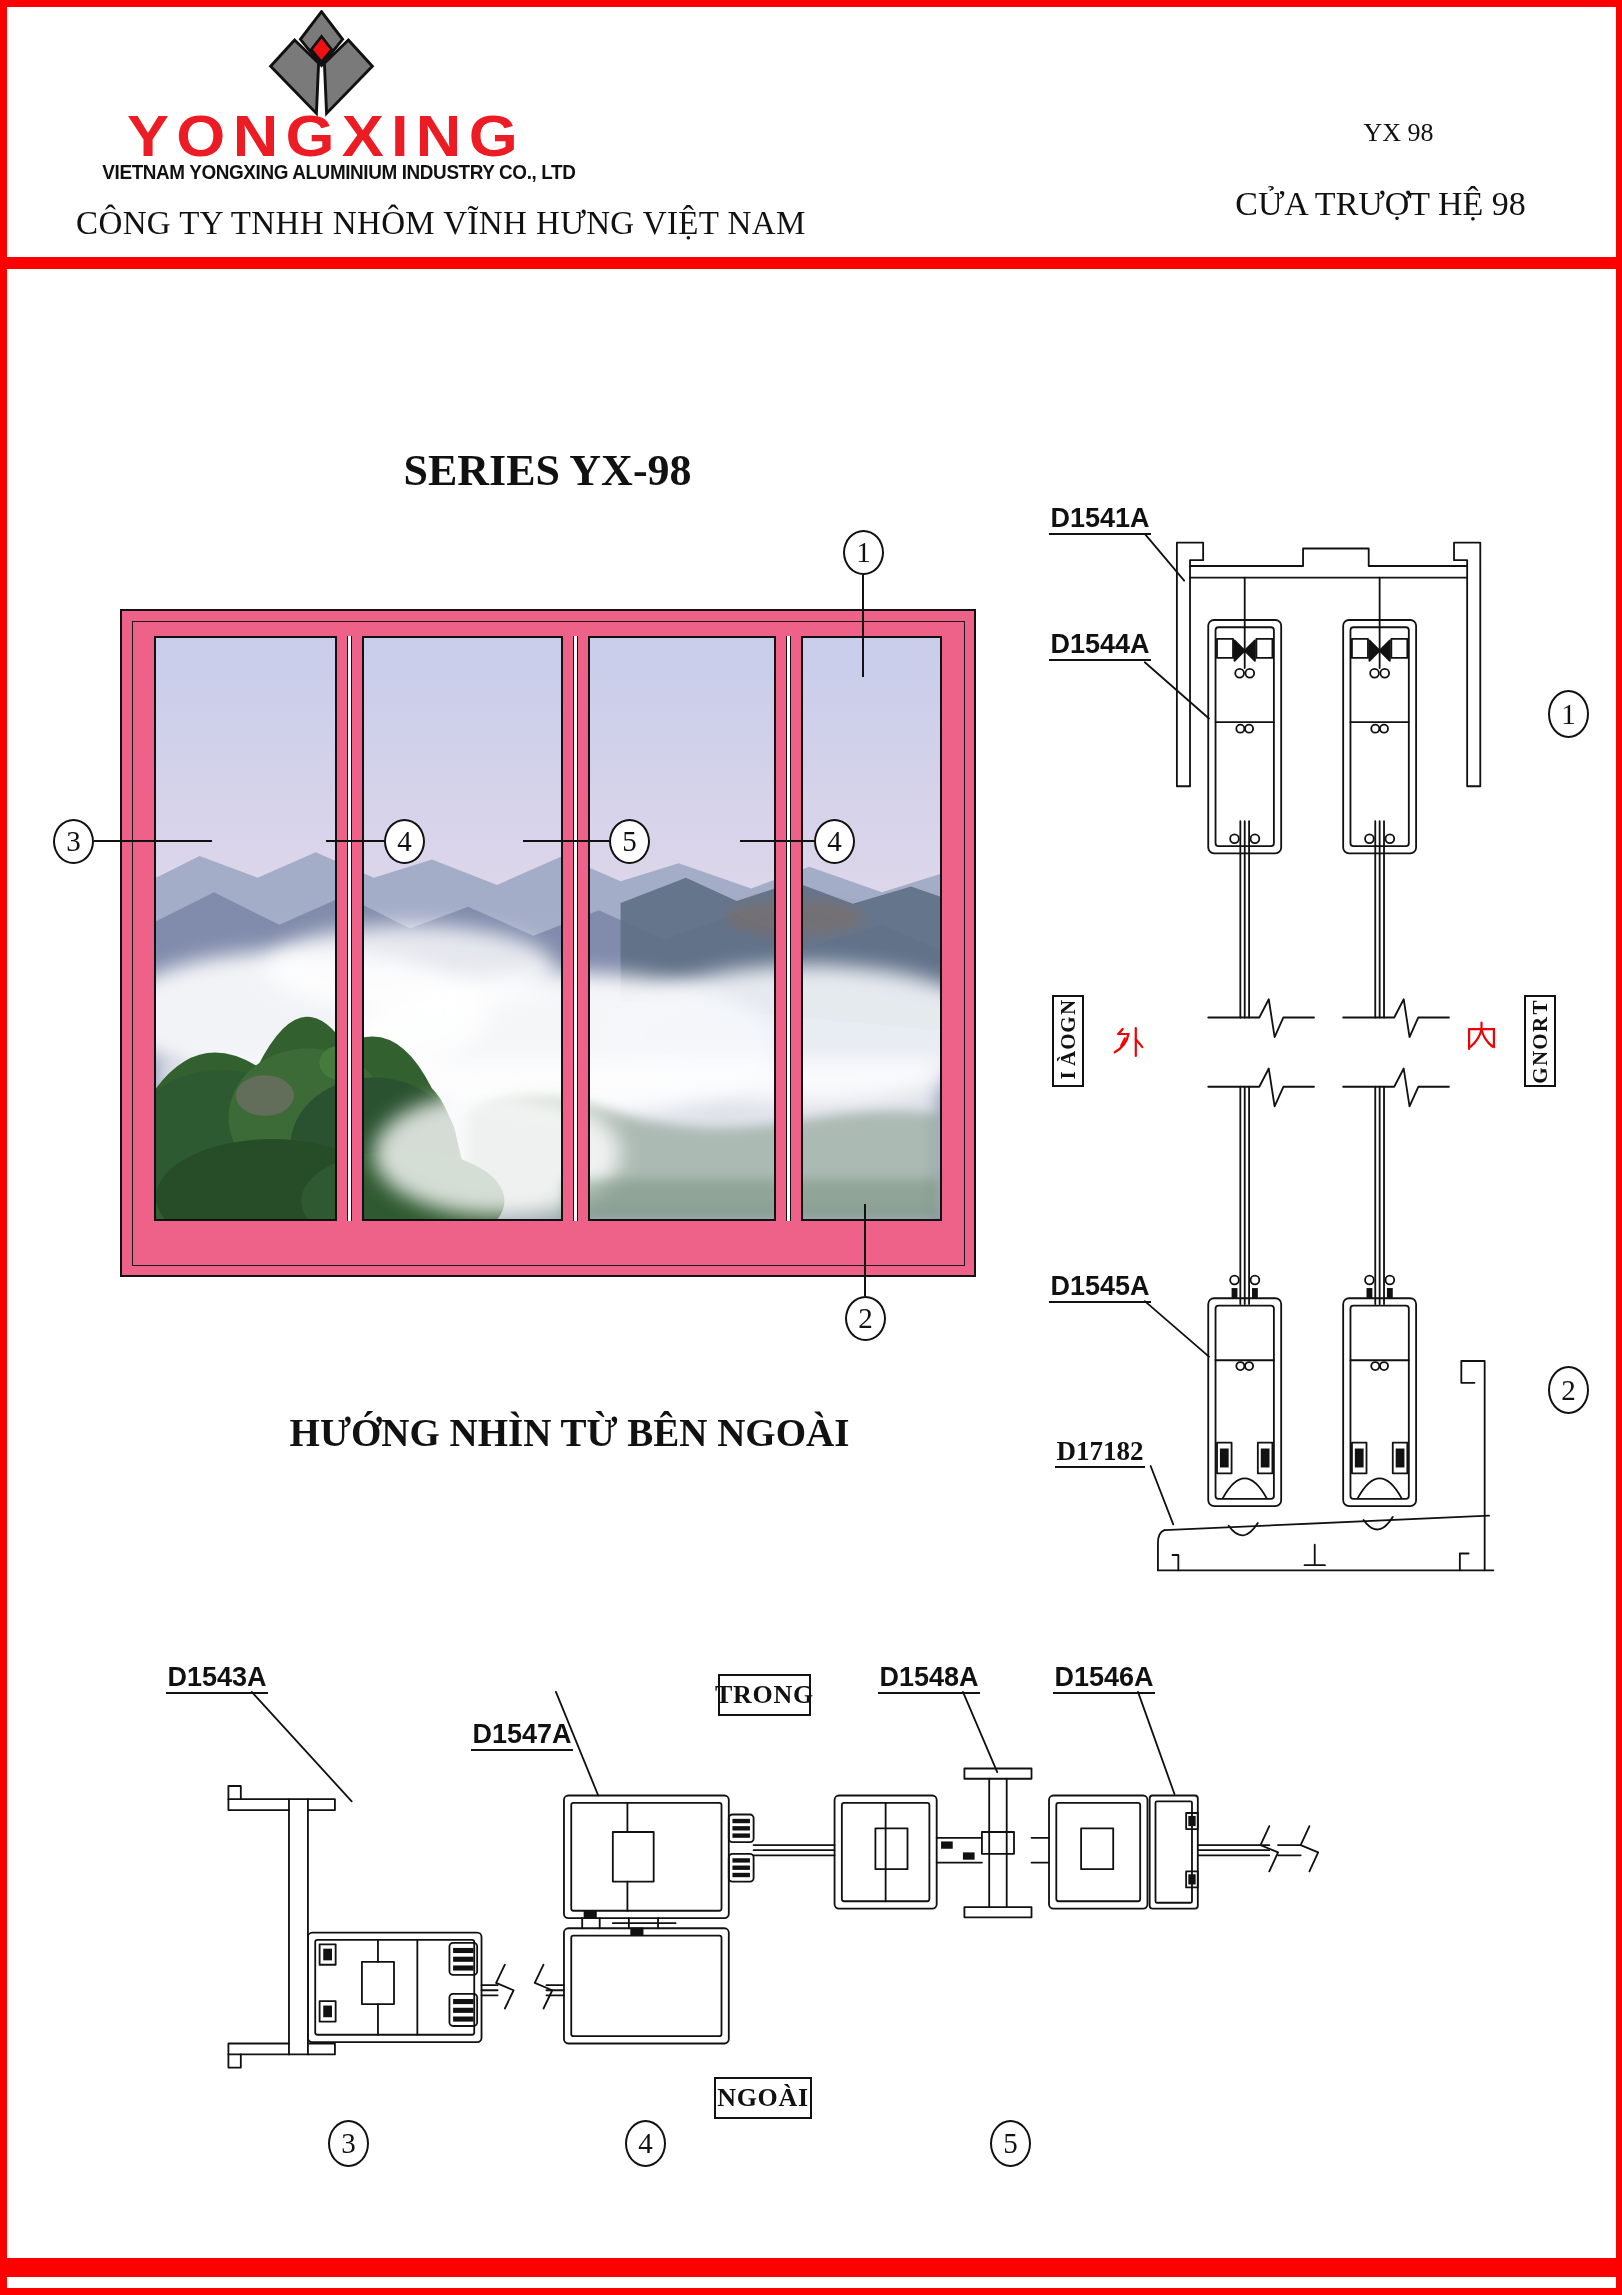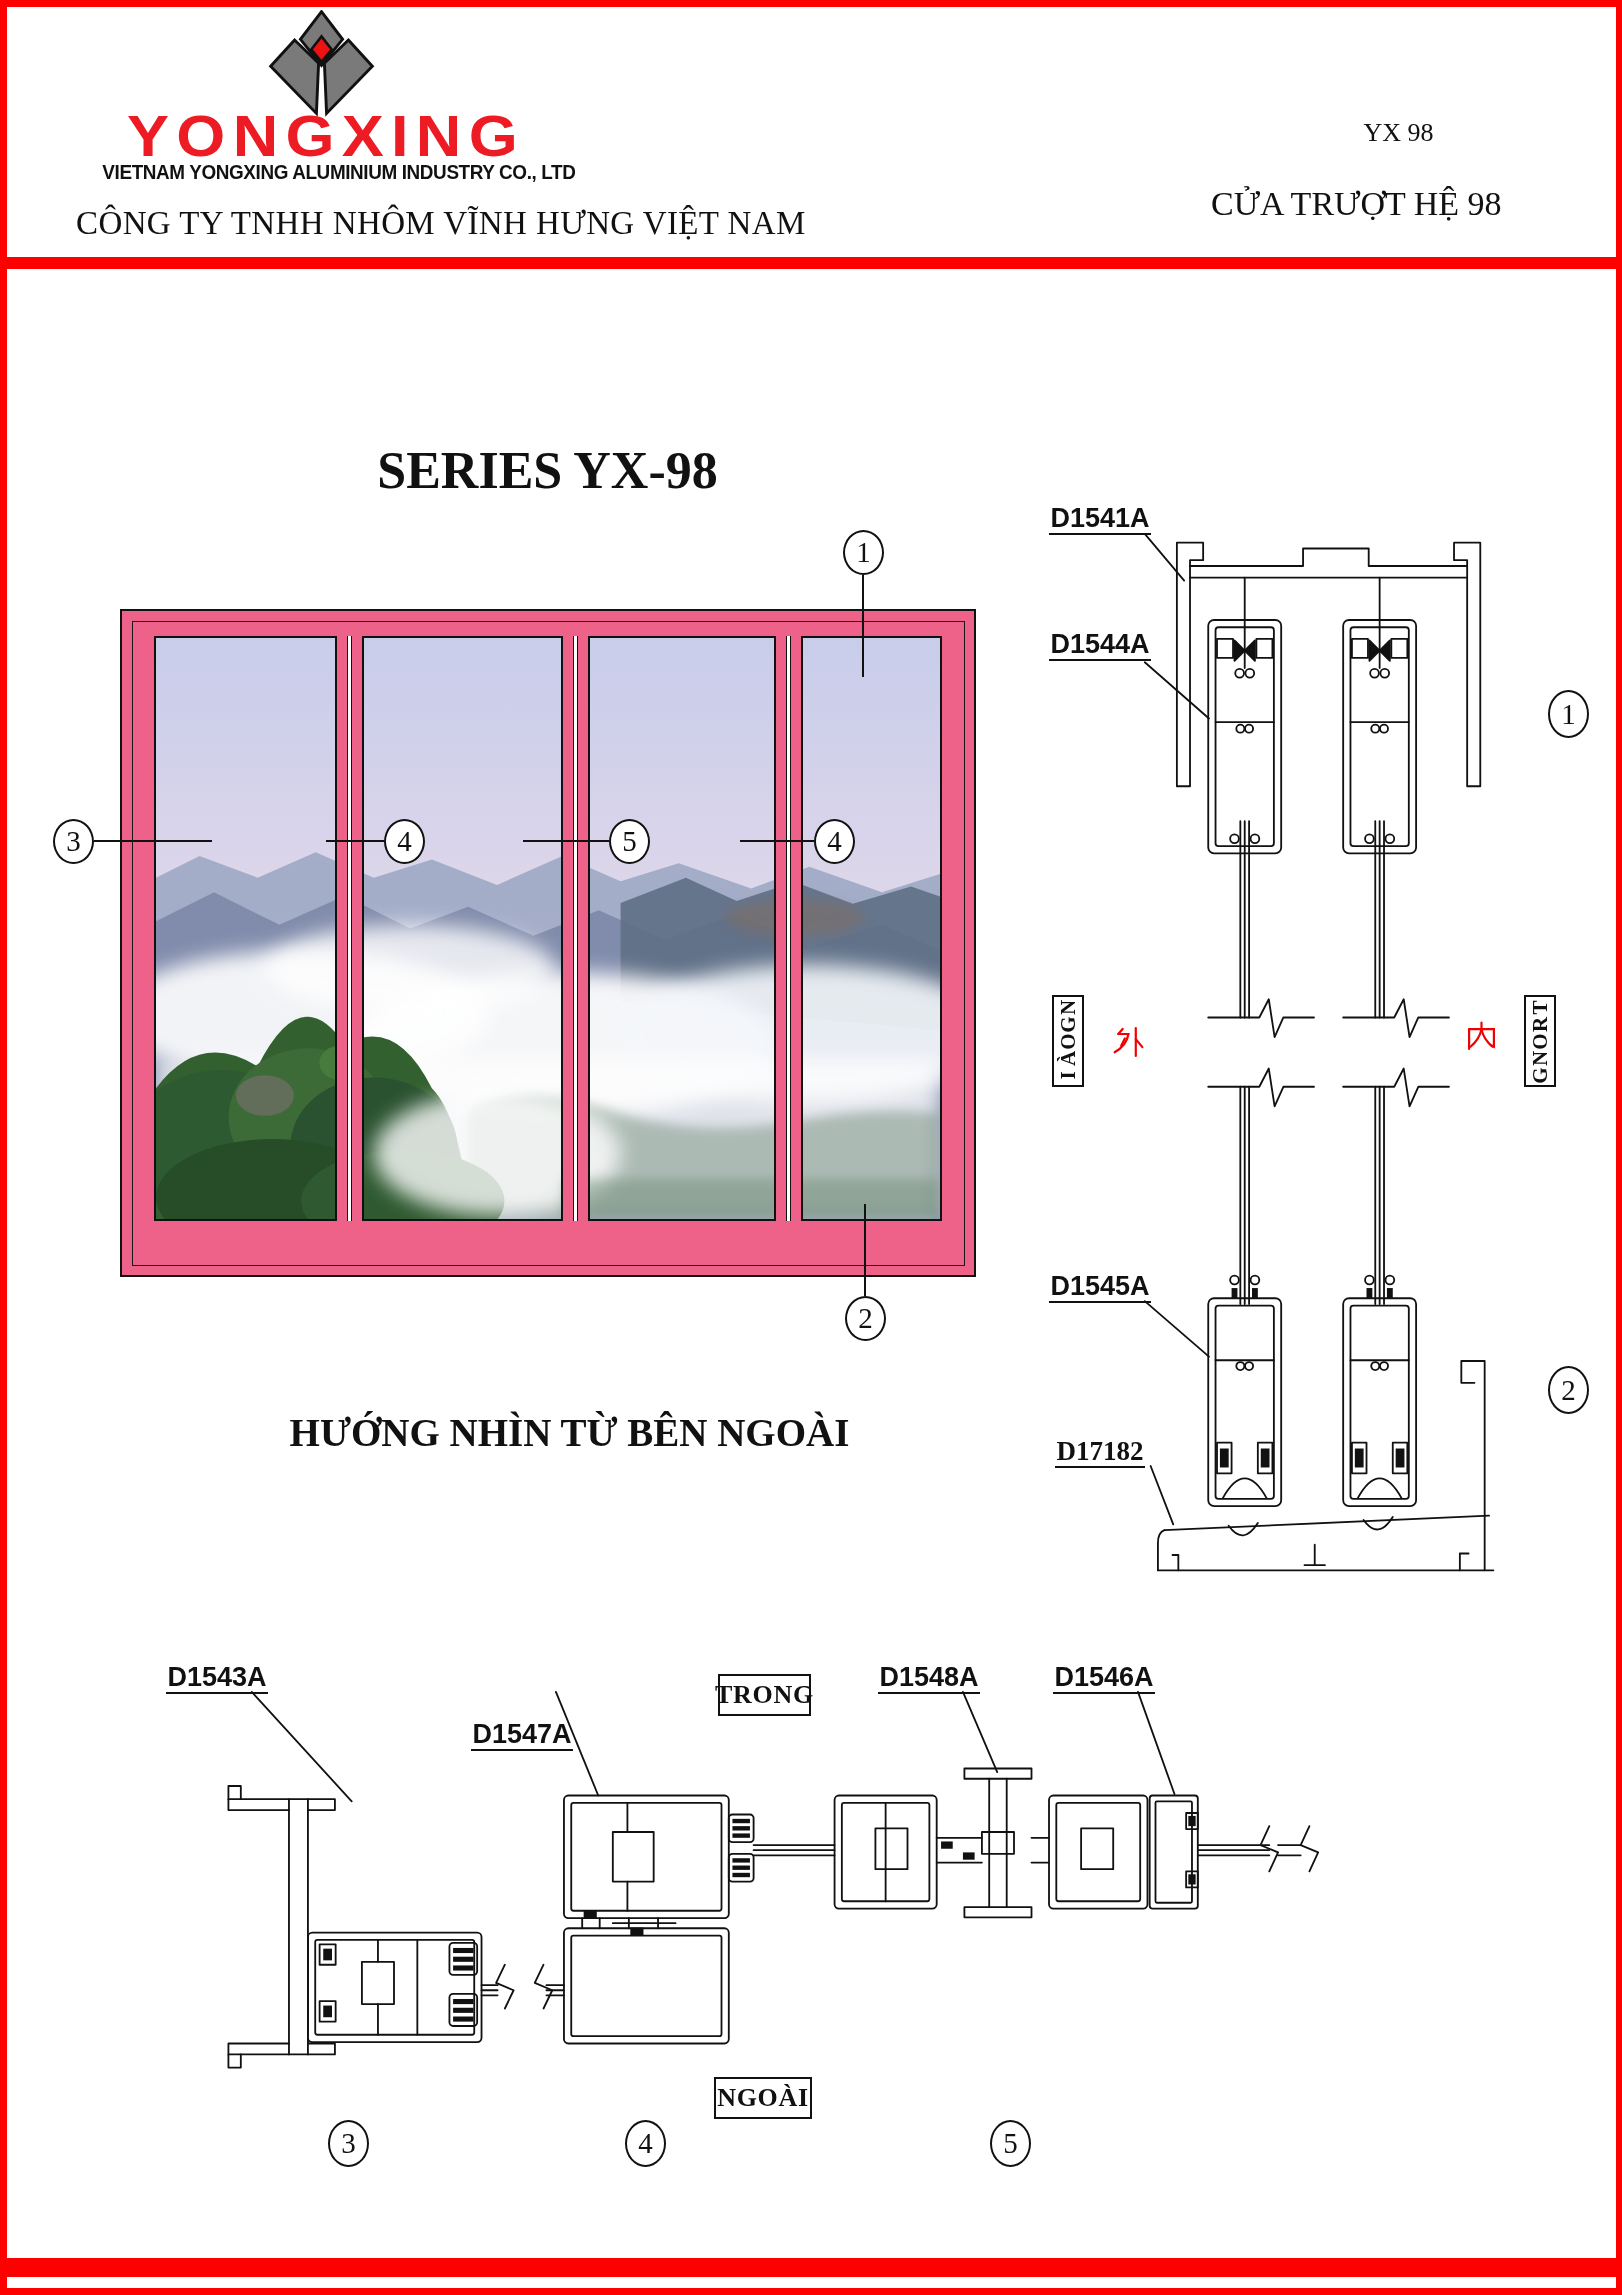--- a/index.html
+++ b/index.html
@@ -11,24 +11,24 @@
 
   
   .brand{left:102px;top:111px;width:448px;text-align:center;
          font-family:"Liberation Sans",sans-serif;font-weight:bold;font-size:63px;line-height:54px;
          letter-spacing:7.3px;color:#ed1b23;transform:scaleY(.92);transform-origin:top center;white-space:nowrap;}
   .brand-sub{left:93px;top:161px;width:467px;text-align:center;
          font-family:"Liberation Sans",sans-serif;font-weight:bold;font-size:19.7px;line-height:22px;
          letter-spacing:-0.4px;color:#111;transform:scaleX(.96);transform-origin:center;white-space:nowrap;}
   .company-line{left:28px;top:204px;font-size:33px;line-height:38px;letter-spacing:0.4px;white-space:nowrap;margin-left:48px;}
   .hdr-right1{left:1289px;top:118px;width:219px;text-align:center;font-size:26px;white-space:nowrap;font-family:Liberation Serif, serif;}
-  .hdr-right2{left:1211px;top:185px;width:339px;font-size:34px;white-space:nowrap;}
-
-  
-  .title1{left:292px;top:447px;width:511px;text-align:center;font-weight:bold;font-size:52px;line-height:47px;white-space:nowrap;}
+  .hdr-right2{left:1211px;top:185px;width:339px;text-align:center;font-size:34px;white-space:nowrap;}
+
+  
+  .title1{left:292px;top:447px;width:511px;text-align:center;font-weight:bold;font-size:44px;line-height:47px;white-space:nowrap;}
   .title2{left:292px;top:495px;width:508px;text-align:center;font-weight:bold;font-size:44px;line-height:47px;white-space:nowrap;}
   .caption{left:263px;top:1410px;width:613px;text-align:center;font-weight:bold;font-size:39px;white-space:nowrap;}
 
   
   .win{left:120px;top:609px;width:856px;height:668px;background:#ee6289;border:2.2px solid #111;box-sizing:border-box;}
   .win-groove{position:absolute;inset:9.5px;border:1.5px solid #1a1a1a;}
   .win-glass{position:absolute;left:32px;top:25px;right:32px;bottom:54px;border:2.2px solid #111;overflow:hidden;}
   .mull{position:absolute;top:25px;bottom:54px;width:29px;background:#ee6289;
         border-left:2.2px solid #111;border-right:2.2px solid #111;box-sizing:border-box;}
   .mull-gap{position:absolute;left:9.5px;top:0;bottom:0;width:5.8px;background:#fff;

